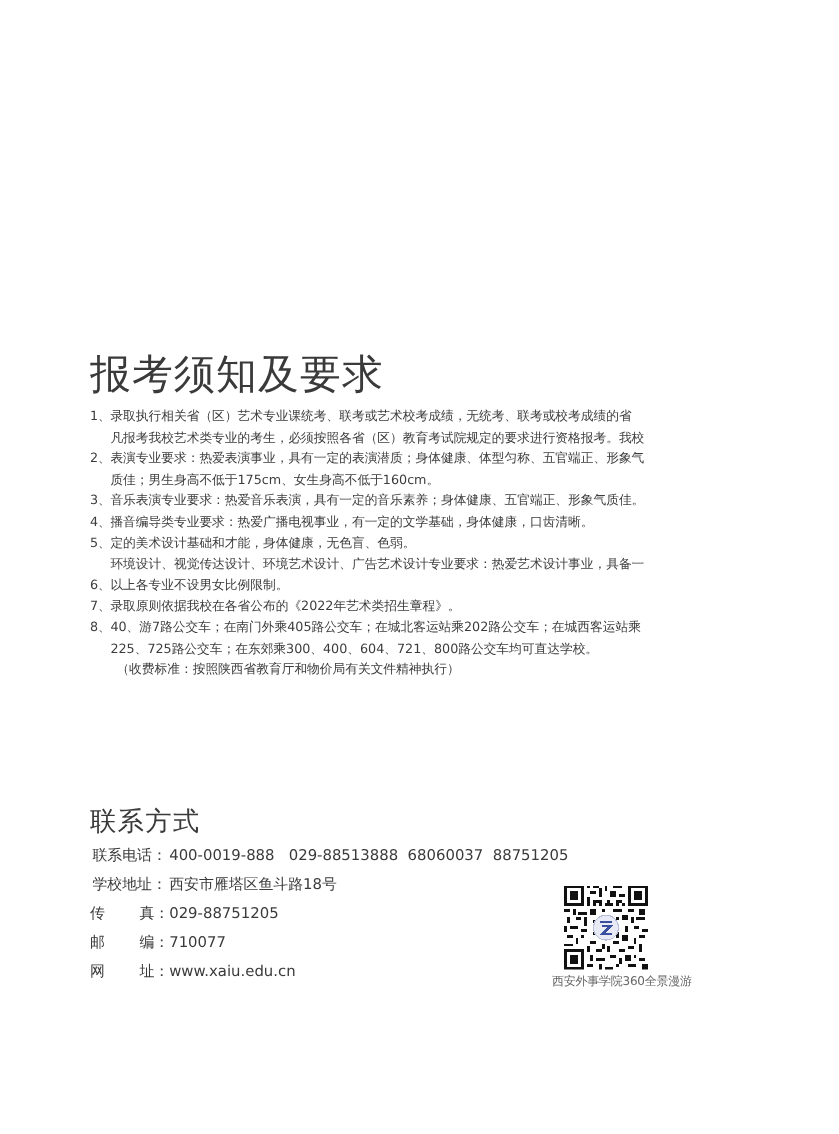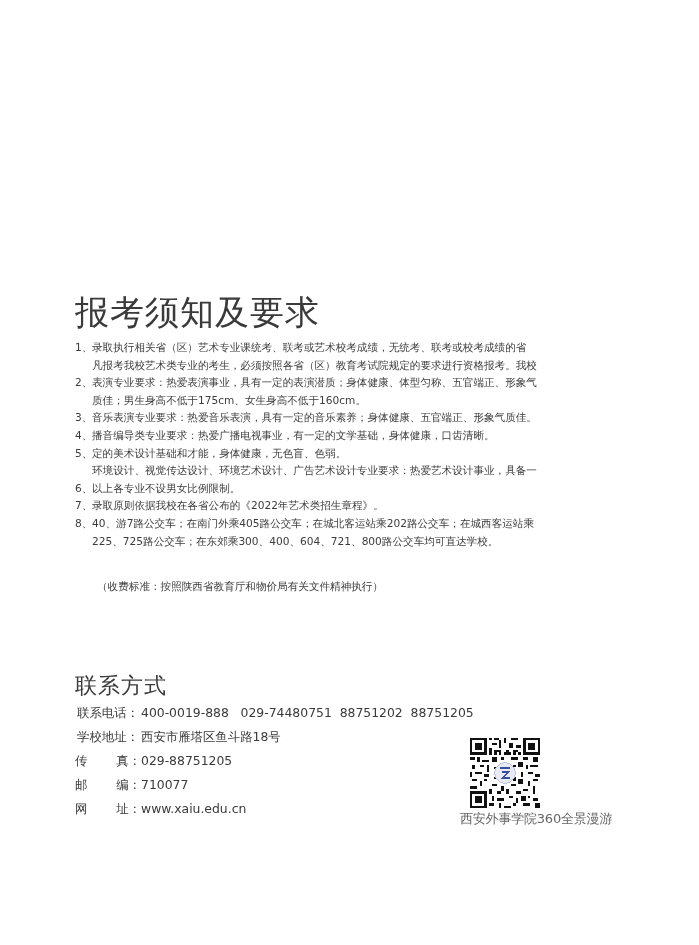--- a/index.html
+++ b/index.html
@@ -54,21 +54,20 @@
     #req-list li .line {
       display: block;
       white-space: nowrap;
     }
     #req-list li .line.indent-paren {
       margin-left: 8px;
     }
     #req-list .fee-note {
       padding-left: 22px;
       white-space: nowrap;
-      margin-top: 28px;
     }
     #contact-title {
       top: 670px;
       font-size: 22px;
       line-height: 32px;
     }
     #contact-list {
       position: absolute;
       left: 75px;
       top: 701px;
@@ -106,21 +105,21 @@
     }
     #qr-code {
       display: block;
       width: 70px;
       height: 70px;
       margin: 0 auto;
     }
     #qr-caption {
       display: block;
       margin-top: 6px;
-      font-size: 13px;
+      font-size: 10px;
       line-height: 9px;
       color: #666666;
       white-space: nowrap;
       letter-spacing: -0.2px;
     }
   </style>
 </head>
 <body>
 
 <h2 id="req-title" class="section-title">报考须知及要求</h2>
@@ -163,21 +162,21 @@
     <span class="line">225、725路公交车；在东郊乘300、400、604、721、800路公交车均可直达学校。</span>
   </li>
   <li class="fee-note">（收费标准：按照陕西省教育厅和物价局有关文件精神执行）</li>
 </ol>
 
 <h2 id="contact-title" class="section-title">联系方式</h2>
 
 <ul id="contact-list">
   <li>
     <span class="label"><span>联系电话</span><span>：</span></span>
-    <span class="value" style="white-space:pre;">400-0019-888   029-74480751  88751202  88751205</span>
+    <span class="value" style="white-space:pre;">400-0019-888   029-88513888  68060037  88751205</span>
   </li>
   <li>
     <span class="label"><span>学校地址</span><span>：</span></span>
     <span class="value">西安市雁塔区鱼斗路18号</span>
   </li>
   <li>
     <span class="label spread">
       <span>传</span>
       <span style="margin-left:auto;"><span>真</span><span>：</span></span>
     </span>

